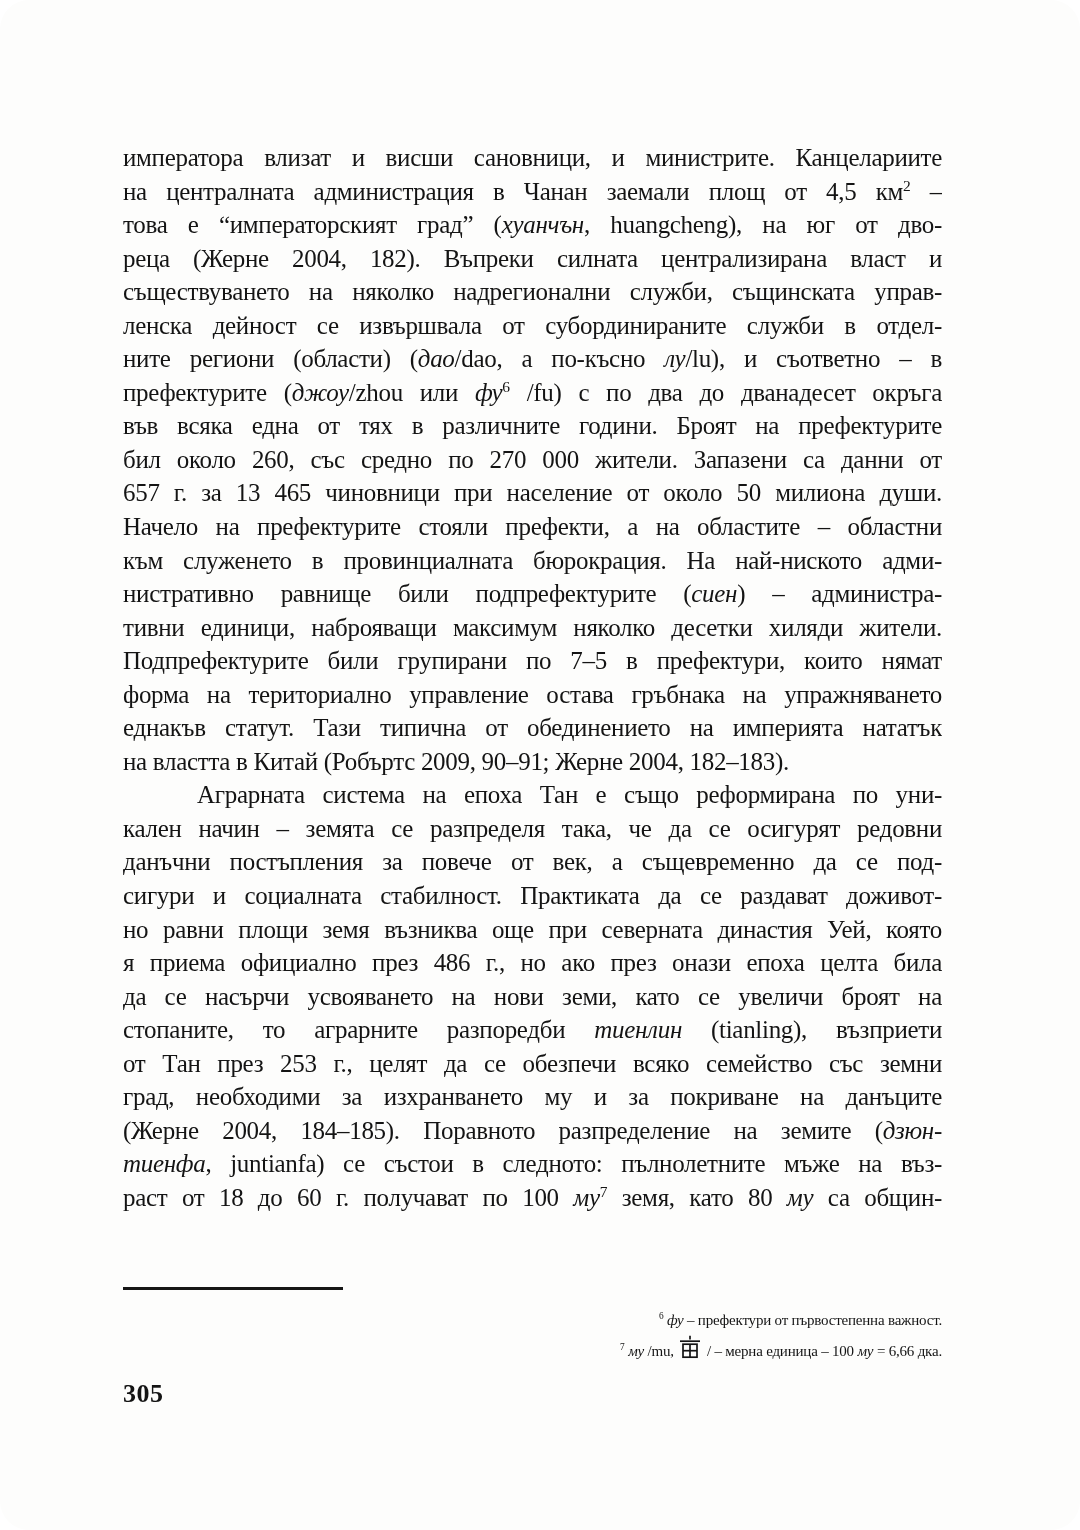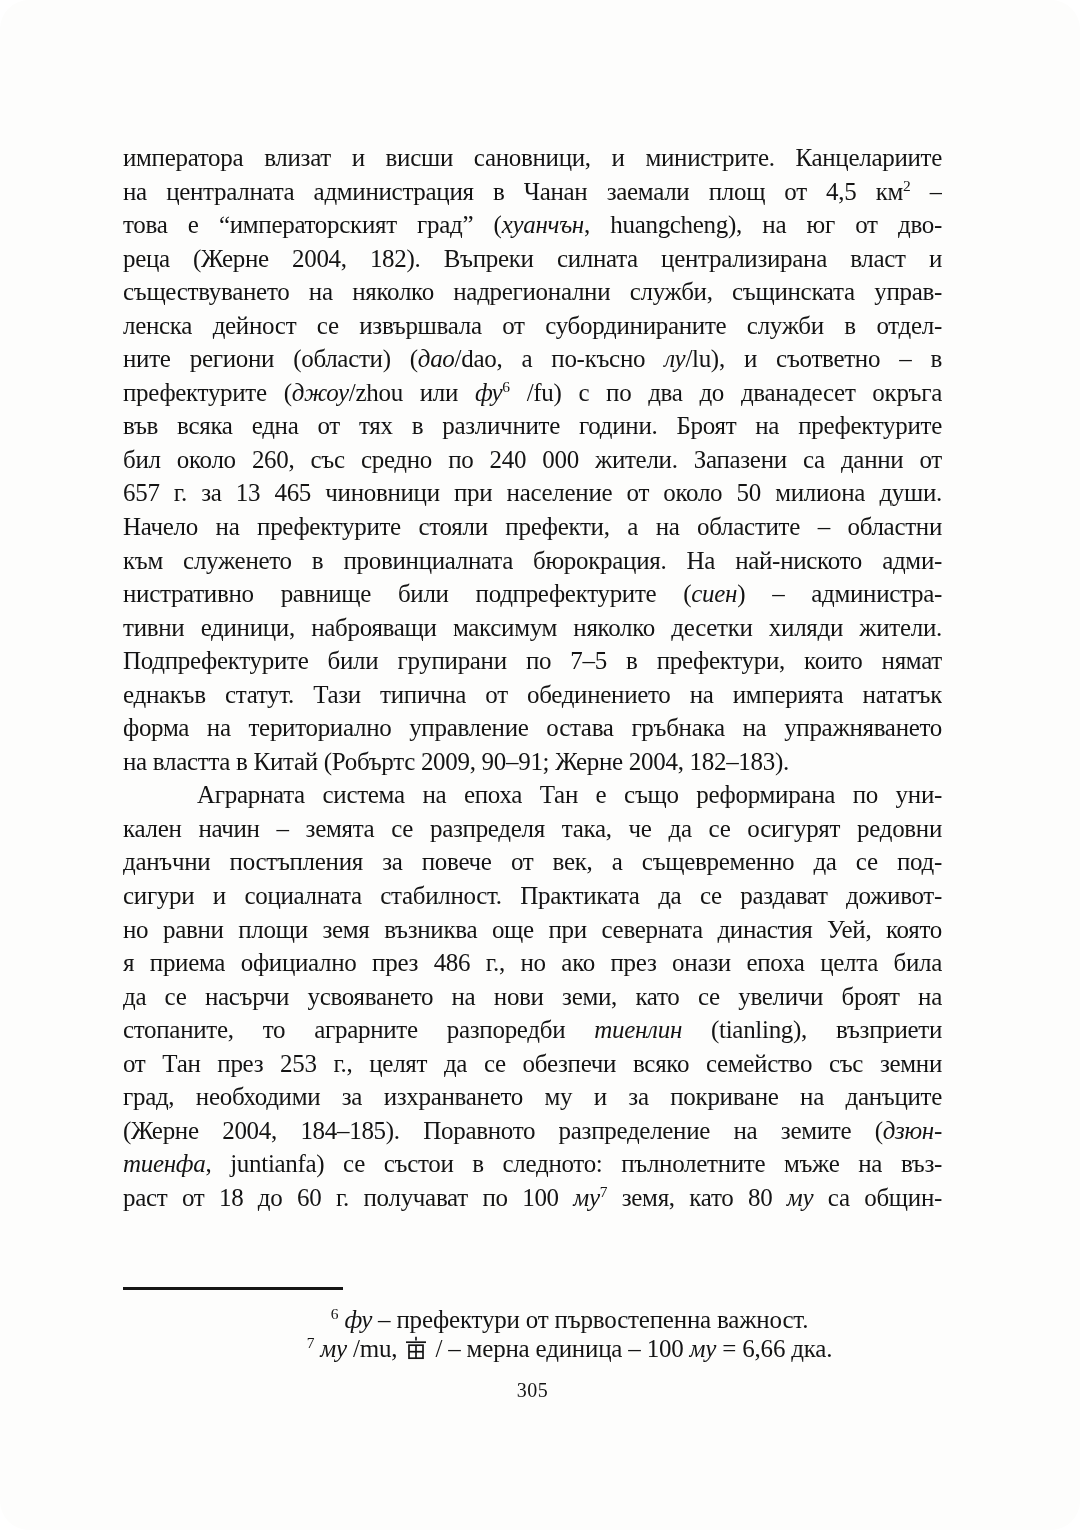--- a/index.html
+++ b/index.html
@@ -43,64 +43,65 @@
     left:123px; top:1287px;
     width:220px; height:3px;
     background:#161616;
   }
   .footnotes {
     position:absolute;
     left:123px; top:1306px;
     width:819px;
   }
   .footnote {
-    font-size:25px;
+    font-size:15px;
     line-height:28.5px;
     letter-spacing:-0.2px;
     text-indent:74px;
-    text-align:center;
+    text-align:right;
   }
   .cjk-glyph {
     display:inline-block;
     vertical-align:-3px;
     margin:0 2px;
   }
   .page-number {
     position:absolute;
     left:123px; top:1379px;
     width:819px;
-    text-align:center;
-    font-size:20px;
+    text-align:left;
+    font-size:26px;
     letter-spacing:0.5px;
+    font-weight:bold;
   }
 </style>
 </head>
 <body>
 
 <div class="page">
 
   <div class="text-block">
       <div class="line"><span>императора влизат и висши сановници, и министрите. Канцелариите</span></div>
       <div class="line"><span>на централната администрация в Чанан заемали площ от 4,5 км</span><sup>2</sup><span> –</span></div>
       <div class="line"><span>това е “императорският град” (</span><em>хуанчън</em><span>, huangcheng), на юг от дво-</span></div>
       <div class="line"><span>реца (Жерне 2004, 182). Въпреки силната централизирана власт и</span></div>
       <div class="line"><span>съществуването на няколко надрегионални служби, същинската управ-</span></div>
       <div class="line"><span>ленска дейност се извършвала от субординираните служби в отдел-</span></div>
       <div class="line"><span>ните региони (области) (</span><em>дао</em><span>/dao, а по-късно </span><em>лу</em><span>/lu), и съответно – в</span></div>
       <div class="line"><span>префектурите (</span><em>джоу</em><span>/zhou или </span><em>фу</em><sup>6</sup><span> /fu) с по два до дванадесет окръга</span></div>
       <div class="line"><span>във всяка една от тях в различните години. Броят на префектурите</span></div>
-      <div class="line"><span>бил около 260, със средно по 240 000 жители. Запазени са данни от</span></div>
+      <div class="line"><span>бил около 260, със средно по 270 000 жители. Запазени са данни от</span></div>
       <div class="line"><span>657 г. за 13 465 чиновници при население от около 50 милиона души.</span></div>
       <div class="line"><span>Начело на префектурите стояли префекти, а на областите – областни</span></div>
       <div class="line"><span>към служенето в провинциалната бюрокрация. На най-ниското адми-</span></div>
       <div class="line"><span>нистративно равнище били подпрефектурите (</span><em>сиен</em><span>) – администра-</span></div>
       <div class="line"><span>тивни единици, наброяващи максимум няколко десетки хиляди жители.</span></div>
       <div class="line"><span>Подпрефектурите били групирани по 7–5 в префектури, които нямат</span></div>
+      <div class="line"><span>форма на териториално управление остава гръбнака на упражняването</span></div>
       <div class="line"><span>еднакъв статут. Тази типична от обединението на империята нататък</span></div>
-      <div class="line"><span>форма на териториално управление остава гръбнака на упражняването</span></div>
       <div class="line left"><span>на властта в Китай (Робъртс 2009, 90–91; Жерне 2004, 182–183).</span></div>
       <div class="line indent"><span>Аграрната система на епоха Тан е също реформирана по уни-</span></div>
       <div class="line"><span>кален начин – земята се разпределя така, че да се осигурят редовни</span></div>
       <div class="line"><span>данъчни постъпления за повече от век, а същевременно да се под-</span></div>
       <div class="line"><span>сигури и социалната стабилност. Практиката да се раздават доживот-</span></div>
       <div class="line"><span>но равни площи земя възниква още при северната династия Уей, която</span></div>
       <div class="line"><span>я приема официално през 486 г., но ако през онази епоха целта била</span></div>
       <div class="line"><span>да се насърчи усвояването на нови земи, като се увеличи броят на</span></div>
       <div class="line"><span>стопаните, то аграрните разпоредби </span><em>тиенлин</em><span> (tianling), възприети</span></div>
       <div class="line"><span>от Тан през 253 г., целят да се обезпечи всяко семейство със земни</span></div>

